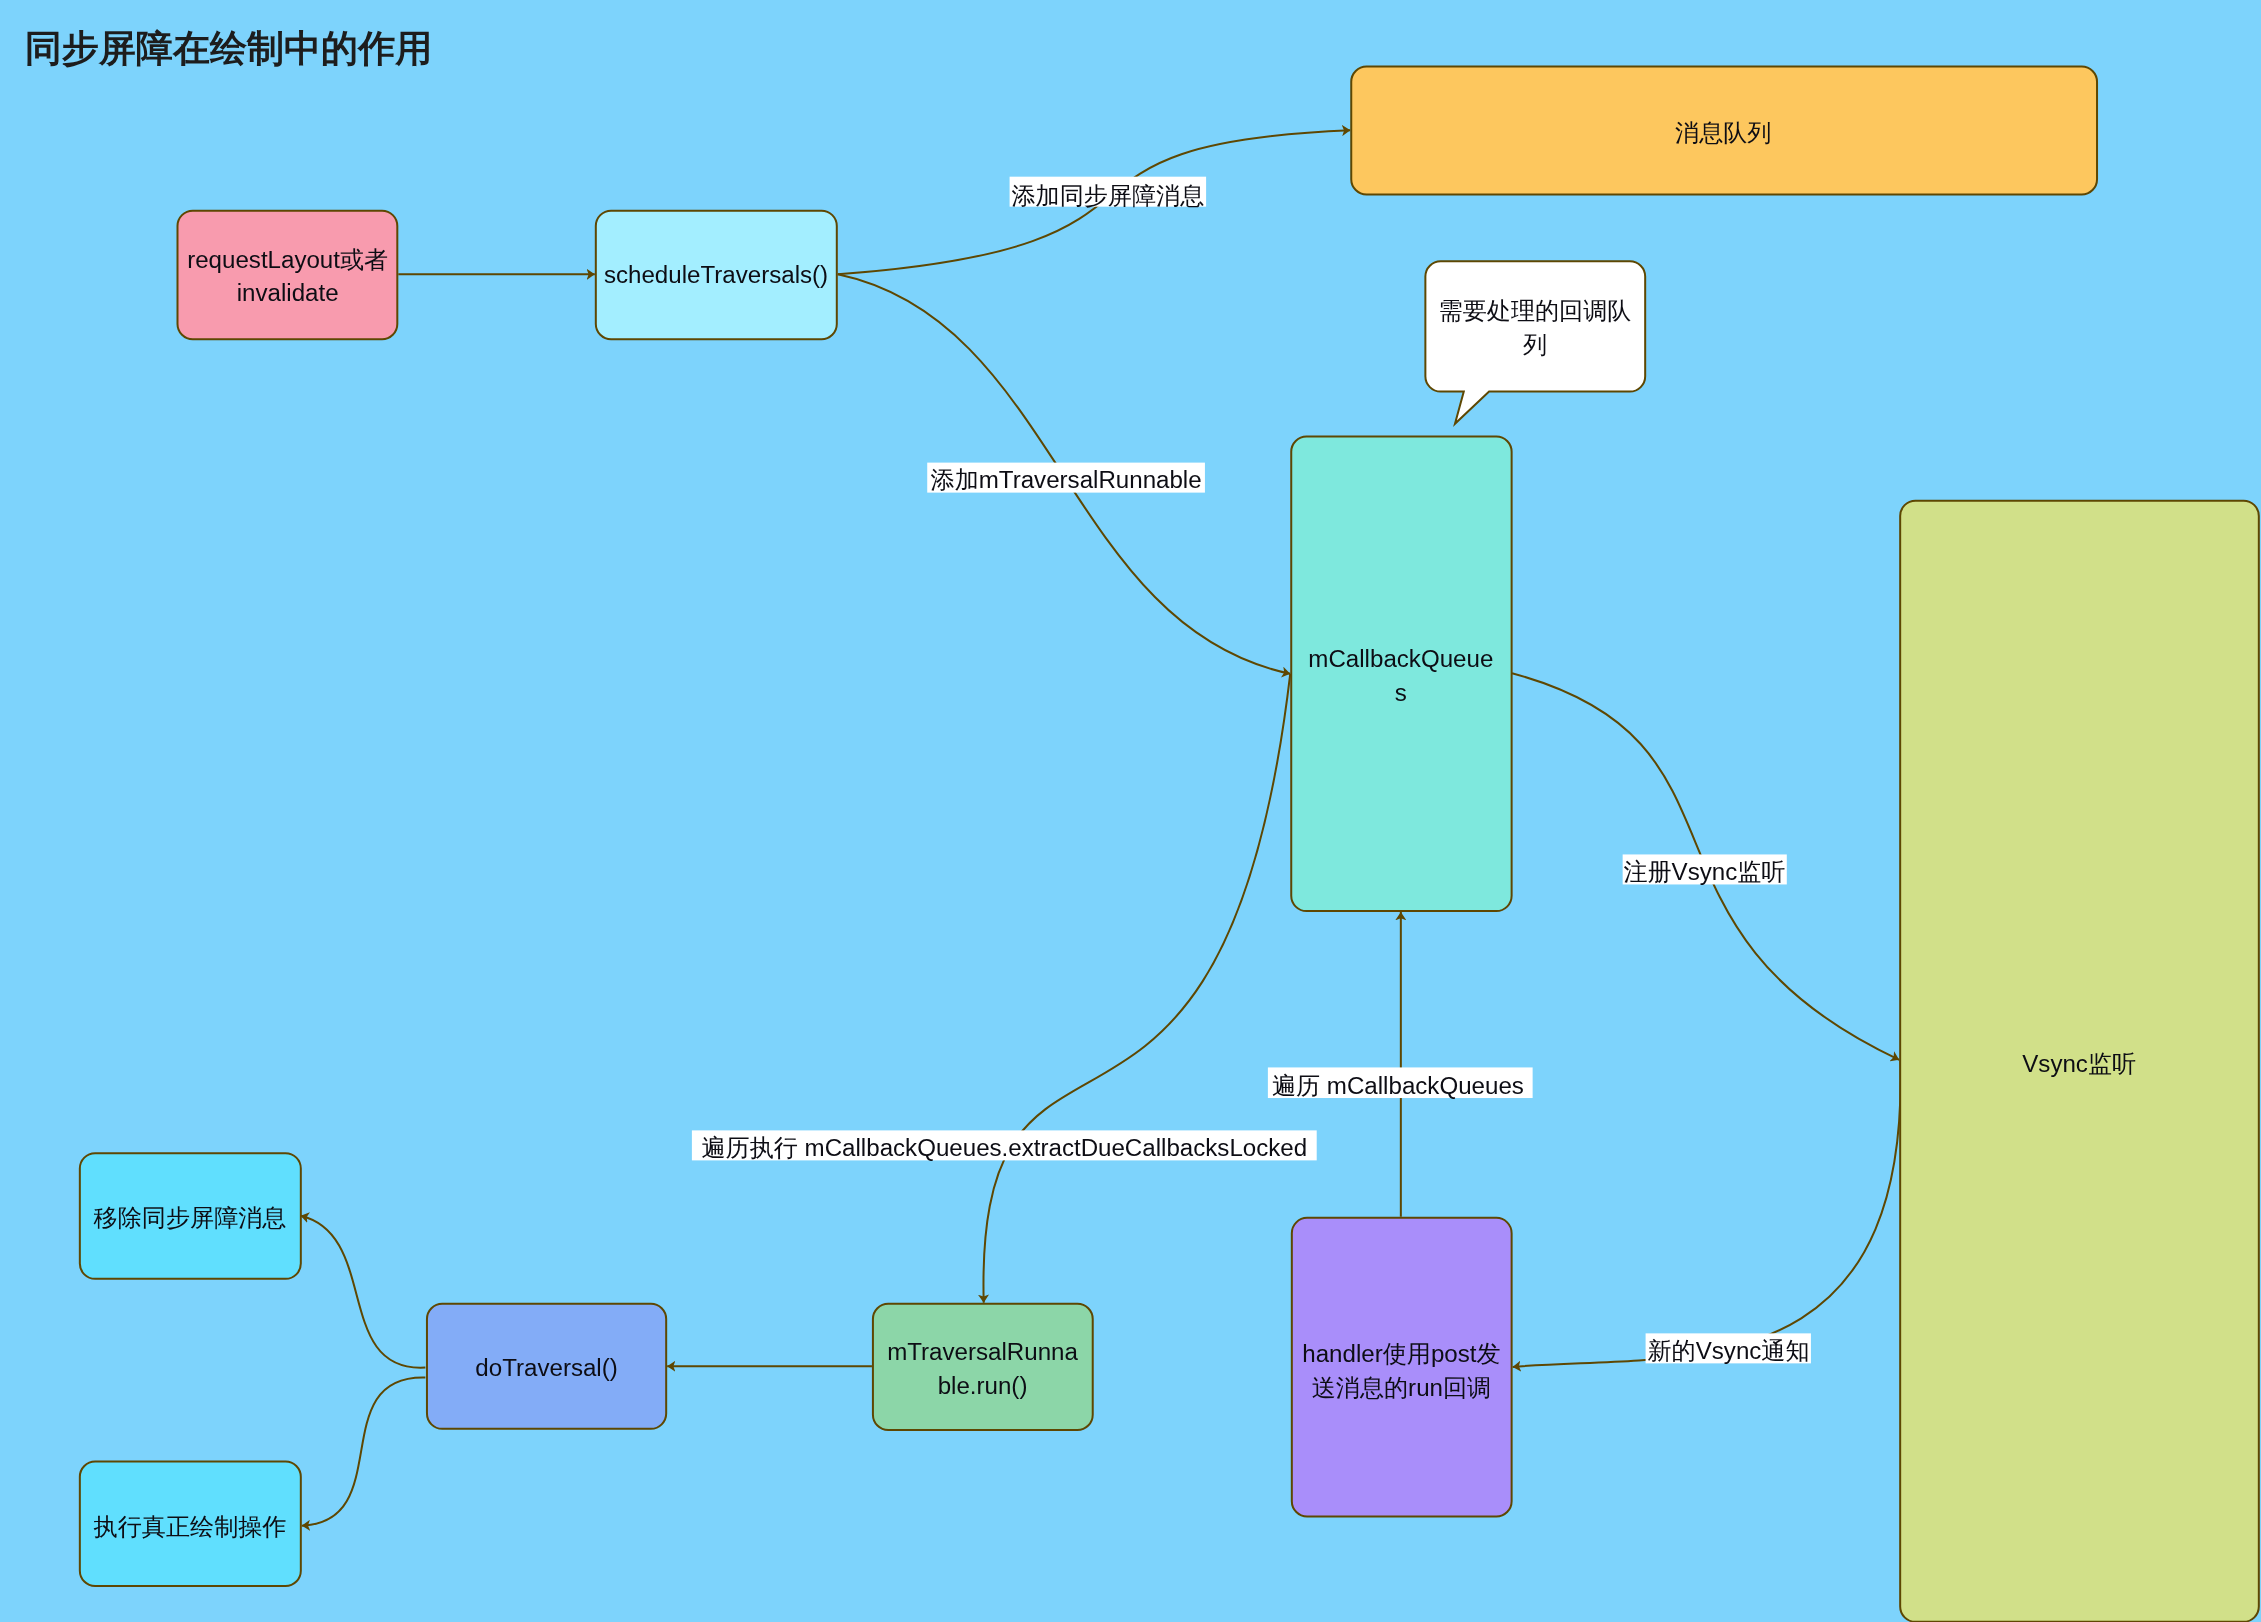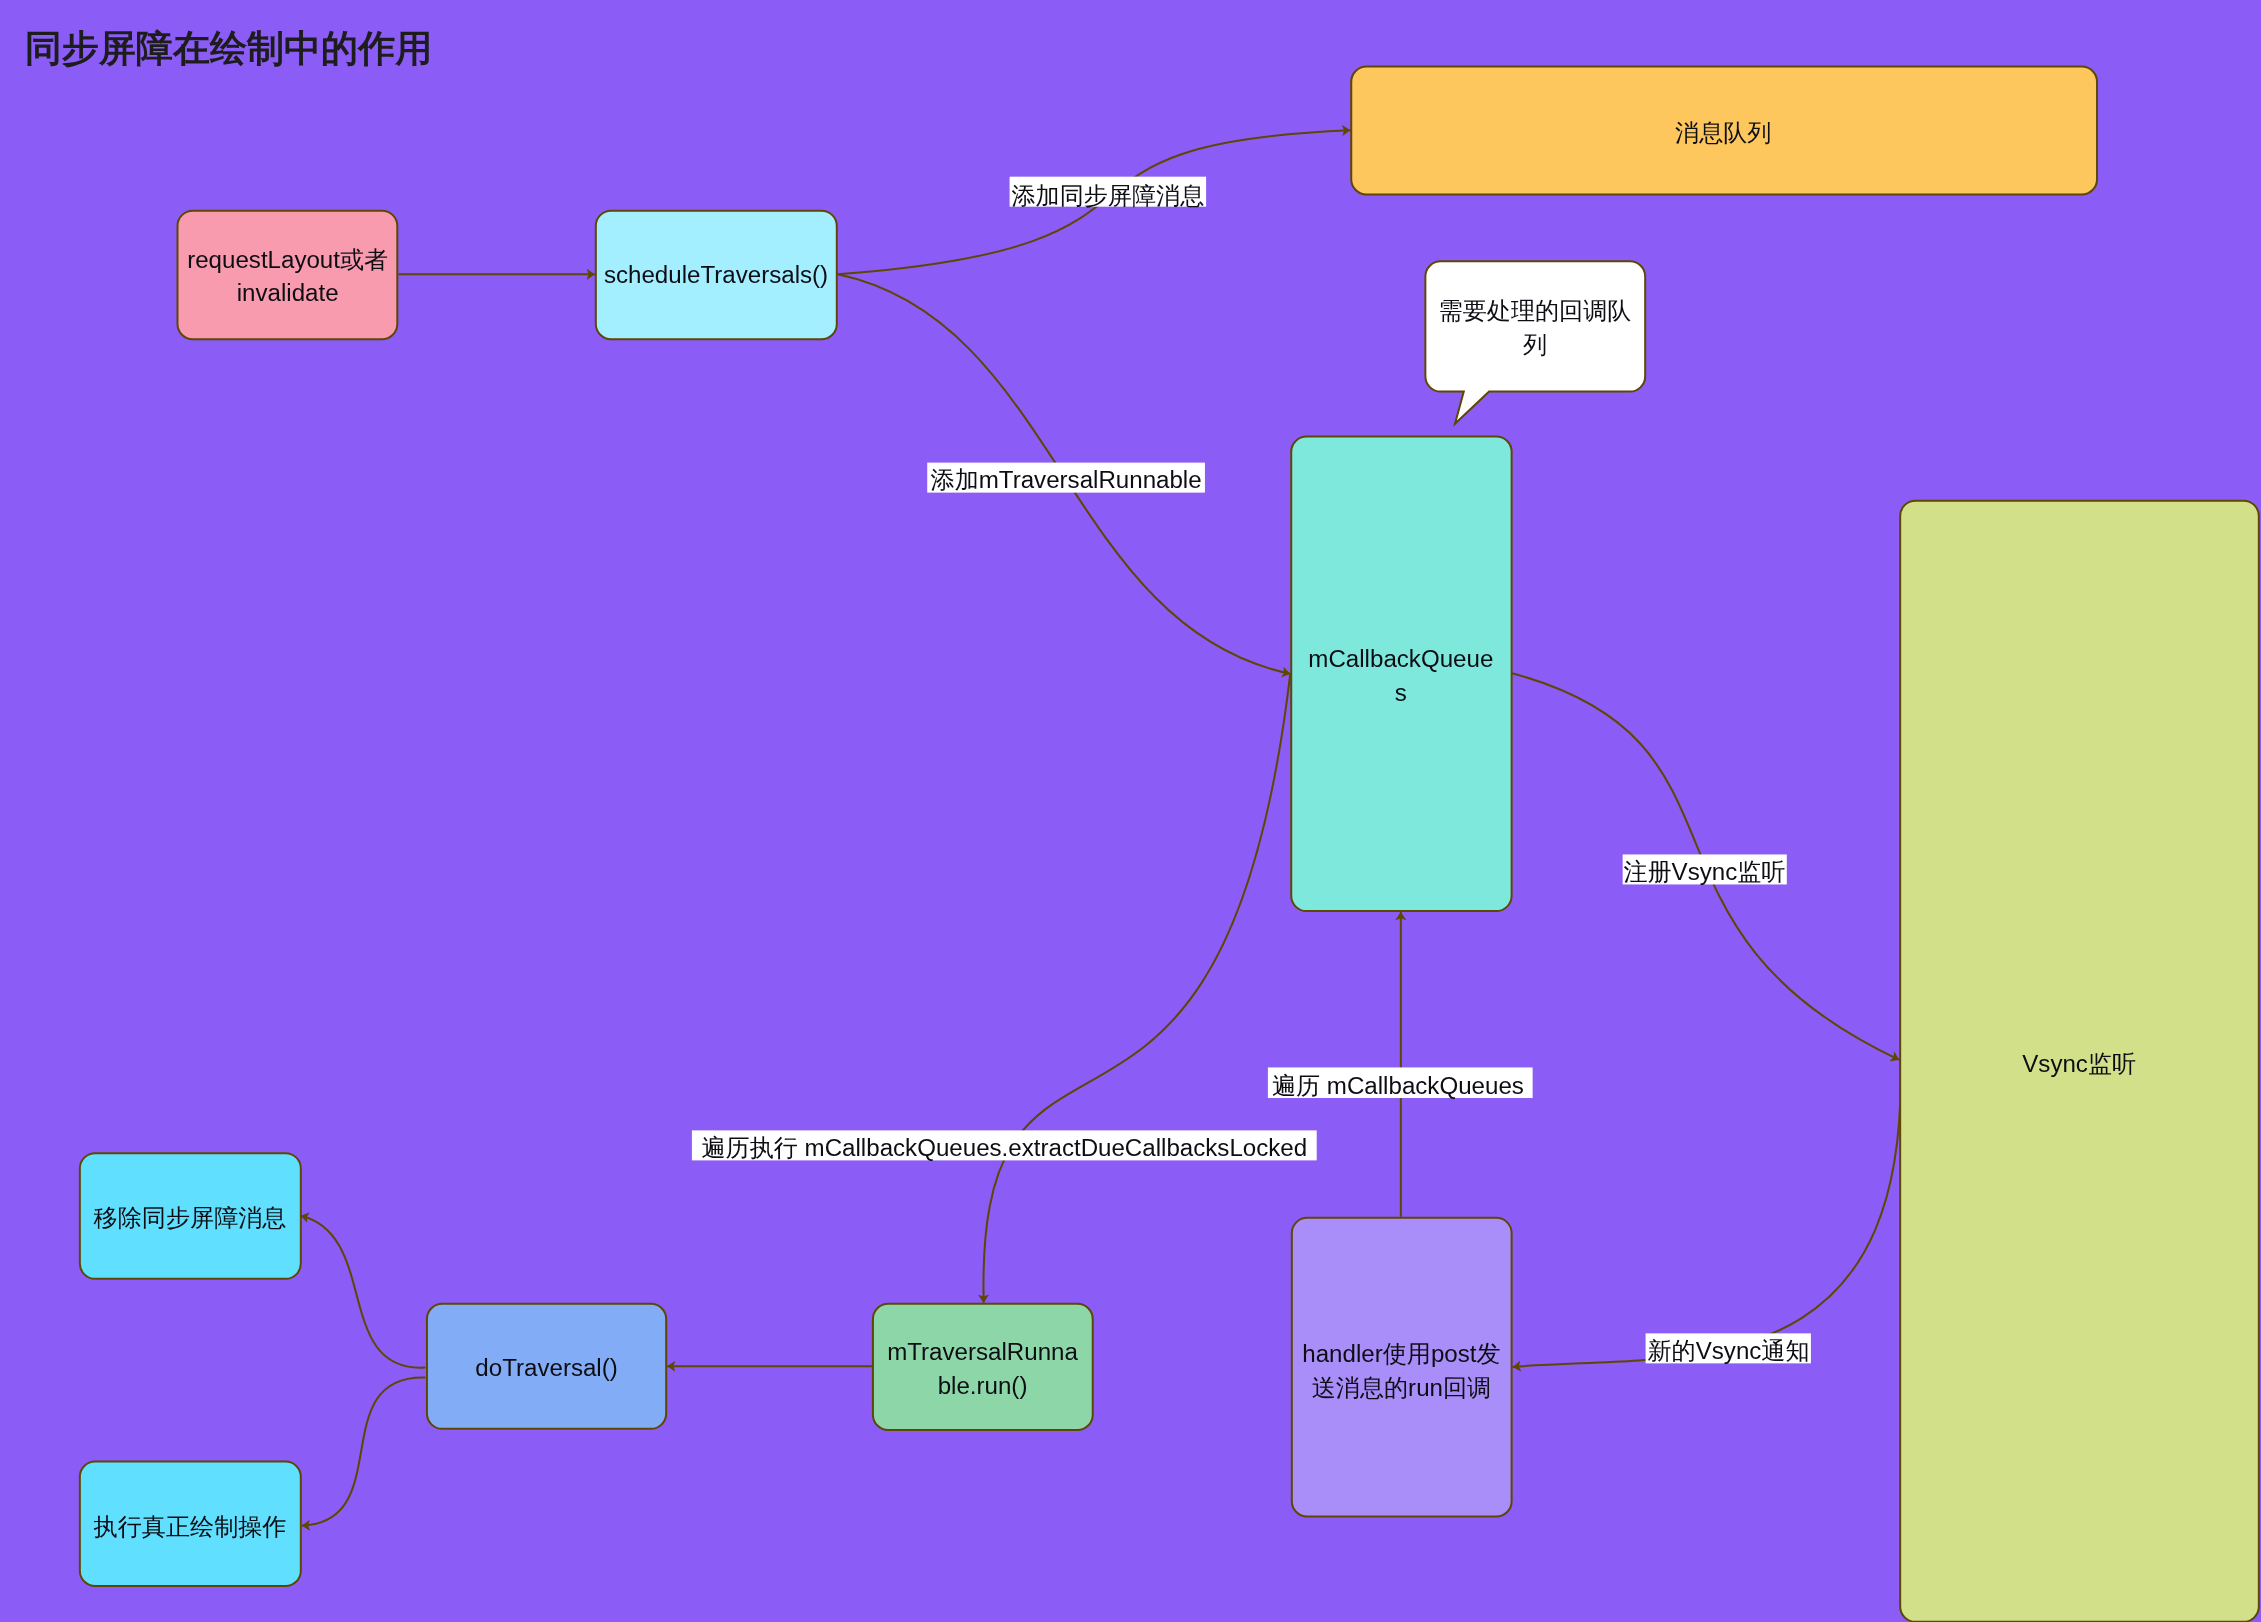--- a/index.html
+++ b/index.html
@@ -1,18 +1,18 @@
 <!DOCTYPE html>
 <html style="font-size:9.4px"><head>
 <meta charset="utf-8">
 <title>flowchart</title>
 <style>
   html,body{margin:0;padding:0;background:#ffffff;}
   body{width:2261px;height:1623px;overflow:hidden;font-family:"Liberation Sans",sans-serif;}
-  #canvas{position:relative;width:2261px;height:1623px;background:#8b5cf6;}
+  #canvas{position:relative;width:2261px;height:1623px;background:#7dd3fc;}
   svg#diagram{position:absolute;left:0;top:0;width:2261px;height:1623px;display:block;}
   .nlabel{font-family:"Liberation Sans",sans-serif;font-size:41px;fill:#0d0d14;text-anchor:middle;}
   .elabel{font-family:"Liberation Sans",sans-serif;font-size:41px;fill:#0d0d14;text-anchor:middle;}
   .ttl{font-family:"Liberation Sans",sans-serif;font-weight:700;font-size:63px;fill:#1d1d1d;}
   .edge{fill:none;stroke:#5e4702;stroke-width:3.4;stroke-linecap:butt;stroke-linejoin:round;}
   .shape{stroke:#5e4702;stroke-width:3.4;}
   .lblbg{fill:#ffffff;}
 </style>
 </head>
 <body>

